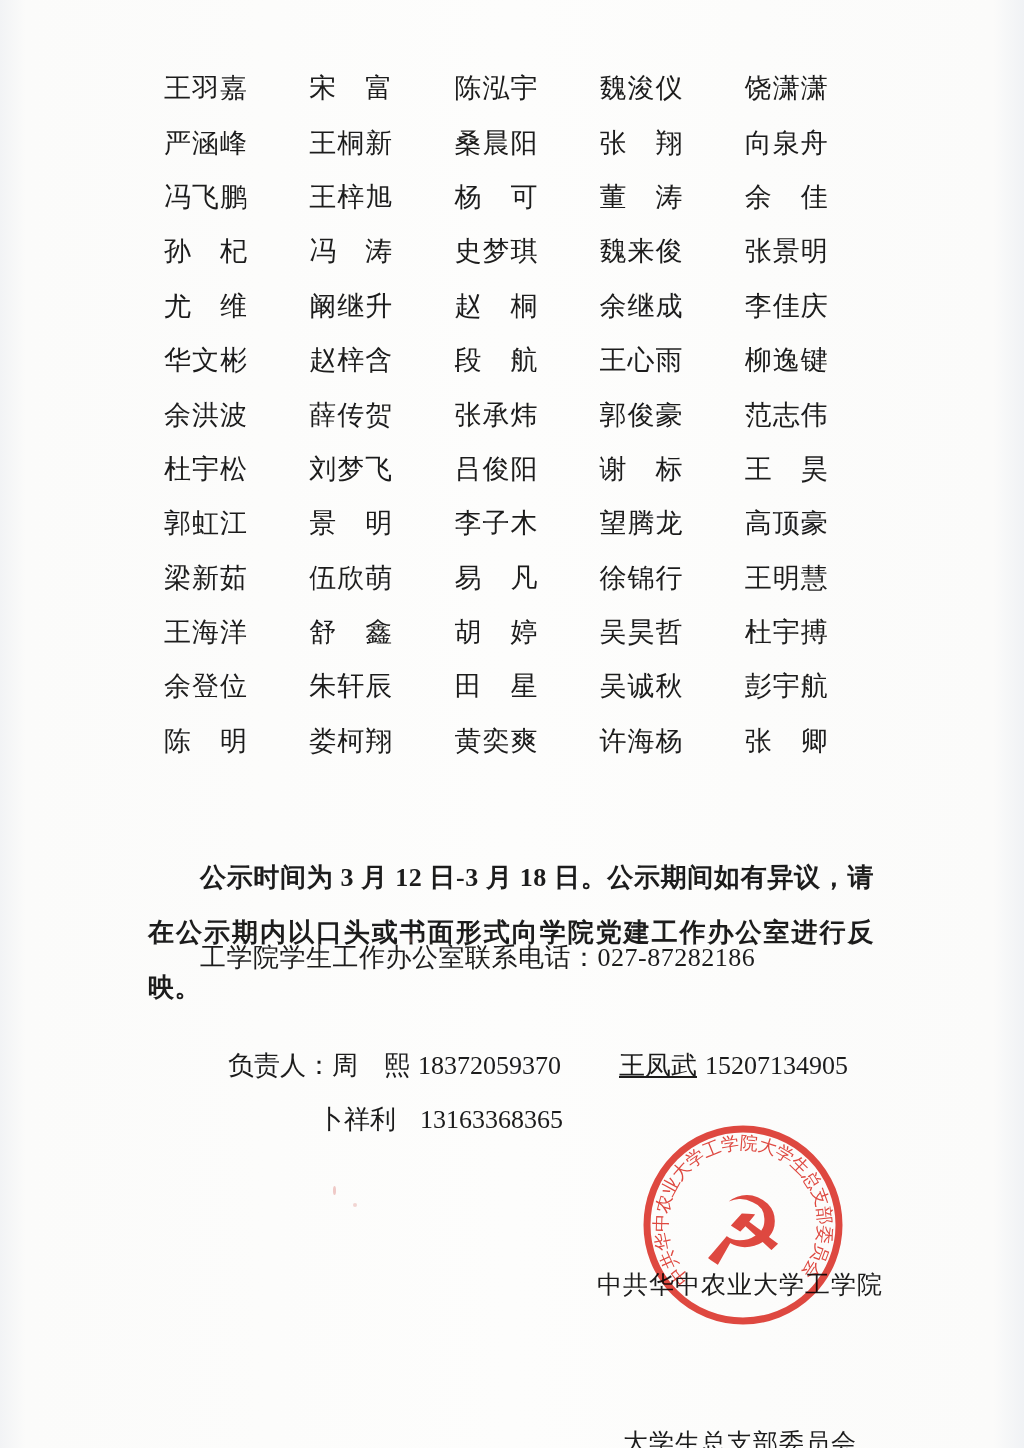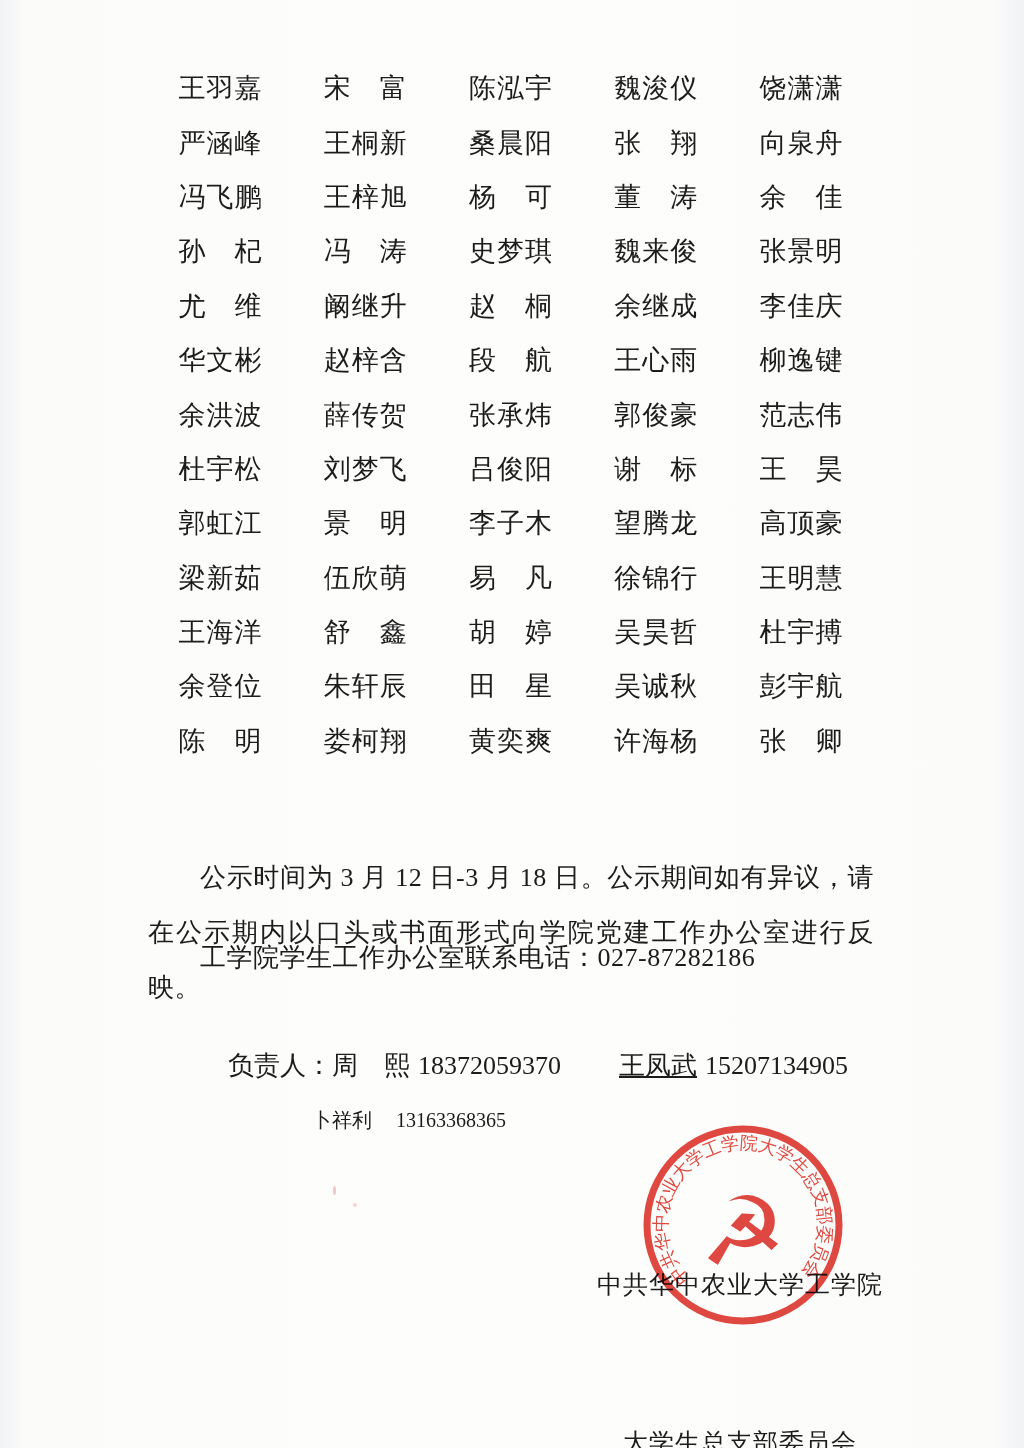--- a/index.html
+++ b/index.html
@@ -10,59 +10,59 @@
   .page{
     position:relative;
     width:1024px;height:1448px;
     margin:0 auto;
     background:linear-gradient(90deg,#f2f3f5 0%,#fbfbfa 2.5%,#fdfdfc 50%,#fbfbfa 97%,#f0f2f5 100%);
     color:#1c1c1c;
     overflow:hidden;
   }
   
   .roster{
-    position:absolute;left:148px;top:61px;width:726px;
+    position:absolute;left:164px;top:61px;width:726px;
     display:grid;
     grid-auto-rows:54.4px;
-    text-align:center;
   }
   .roster .row{
     display:grid;
     grid-template-columns:repeat(5,1fr);
     align-items:center;
   }
   .roster .cell{
     font-size:27px;
     letter-spacing:1px;
     white-space:pre;
   }
   
   .notice{
     position:absolute;left:148px;top:824px;width:726px;
     font-size:26px;line-height:55px;
     text-indent:2em;
     text-align:justify;
     letter-spacing:0.5px;
+    font-weight:bold;
   }
   .contact-office{
     position:absolute;left:148px;top:931px;width:760px;
     font-size:26px;line-height:54px;
     text-indent:2em;
     letter-spacing:0.5px;
   }
   .contact-leaders{
     position:absolute;left:202px;top:985px;
     font-size:26px;line-height:54px;
     white-space:pre;
   }
   .contact-leaders .phone{margin-left:8px;}
   .contact-leaders .person-2{margin-left:58px;text-decoration:underline;}
   .contact-third{
     position:absolute;left:292px;top:1039px;
-    font-size:20px;line-height:54px;
+    font-size:26px;line-height:54px;
     white-space:pre;
   }
   .contact-third .phone{margin-left:24px;}
   
   .signature{
     position:absolute;left:560px;top:1154px;width:360px;
     text-align:center;
     font-size:25px;line-height:52.5px;
     letter-spacing:1px;
     white-space:pre;

